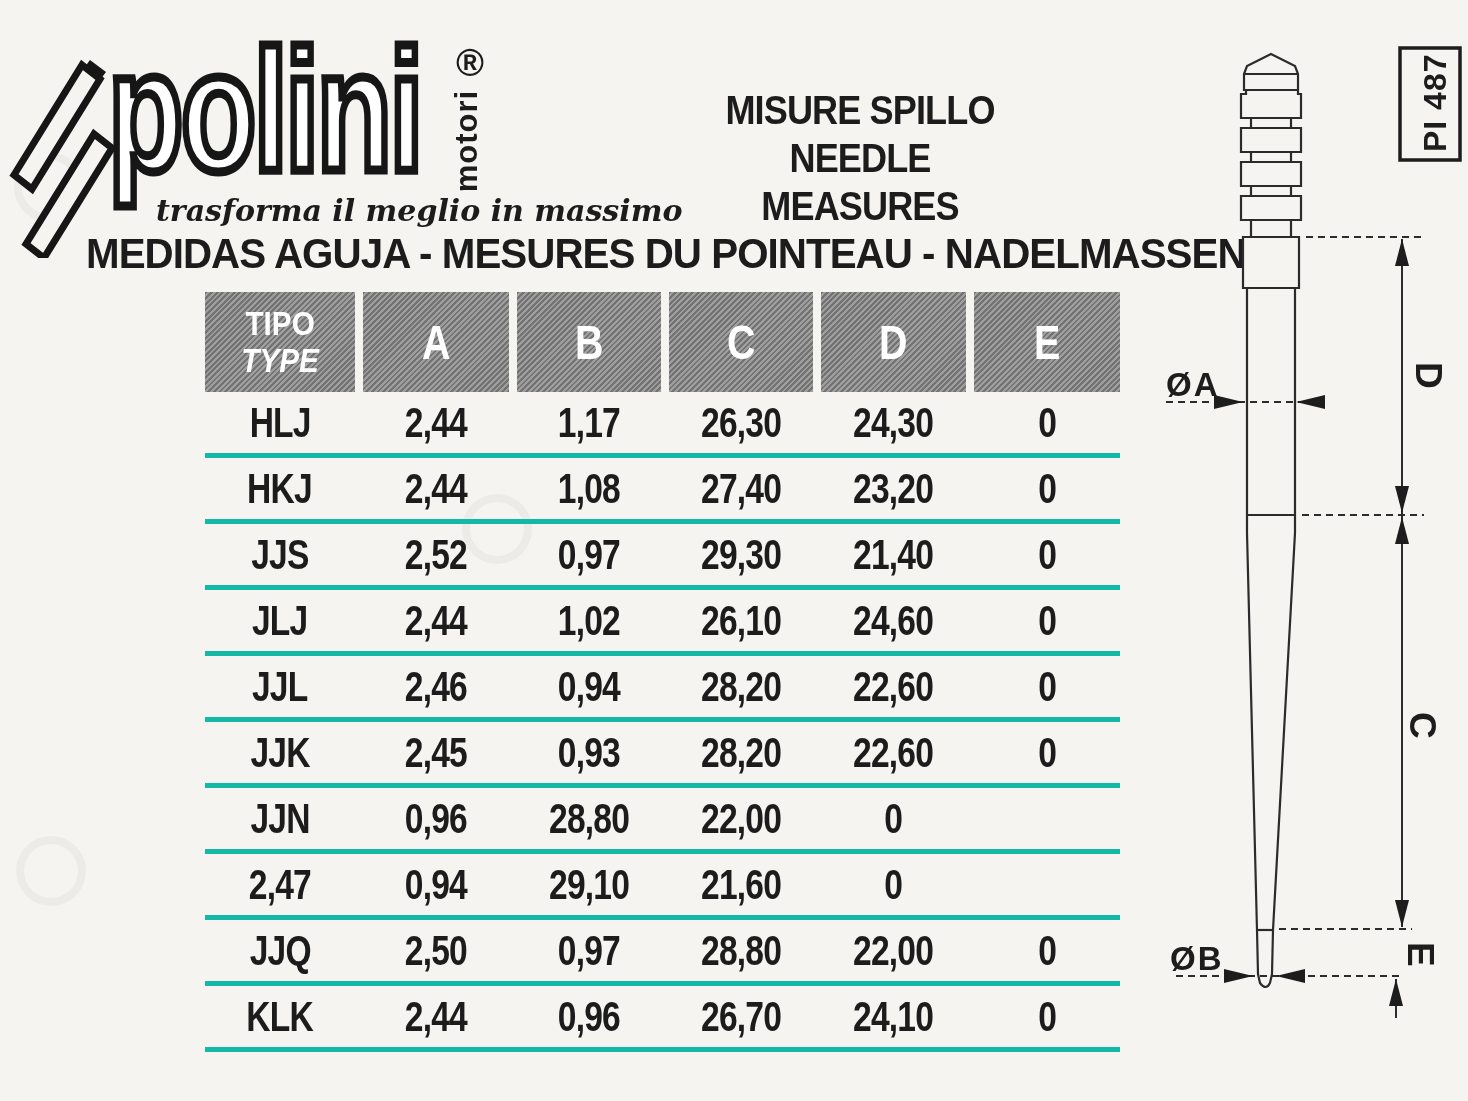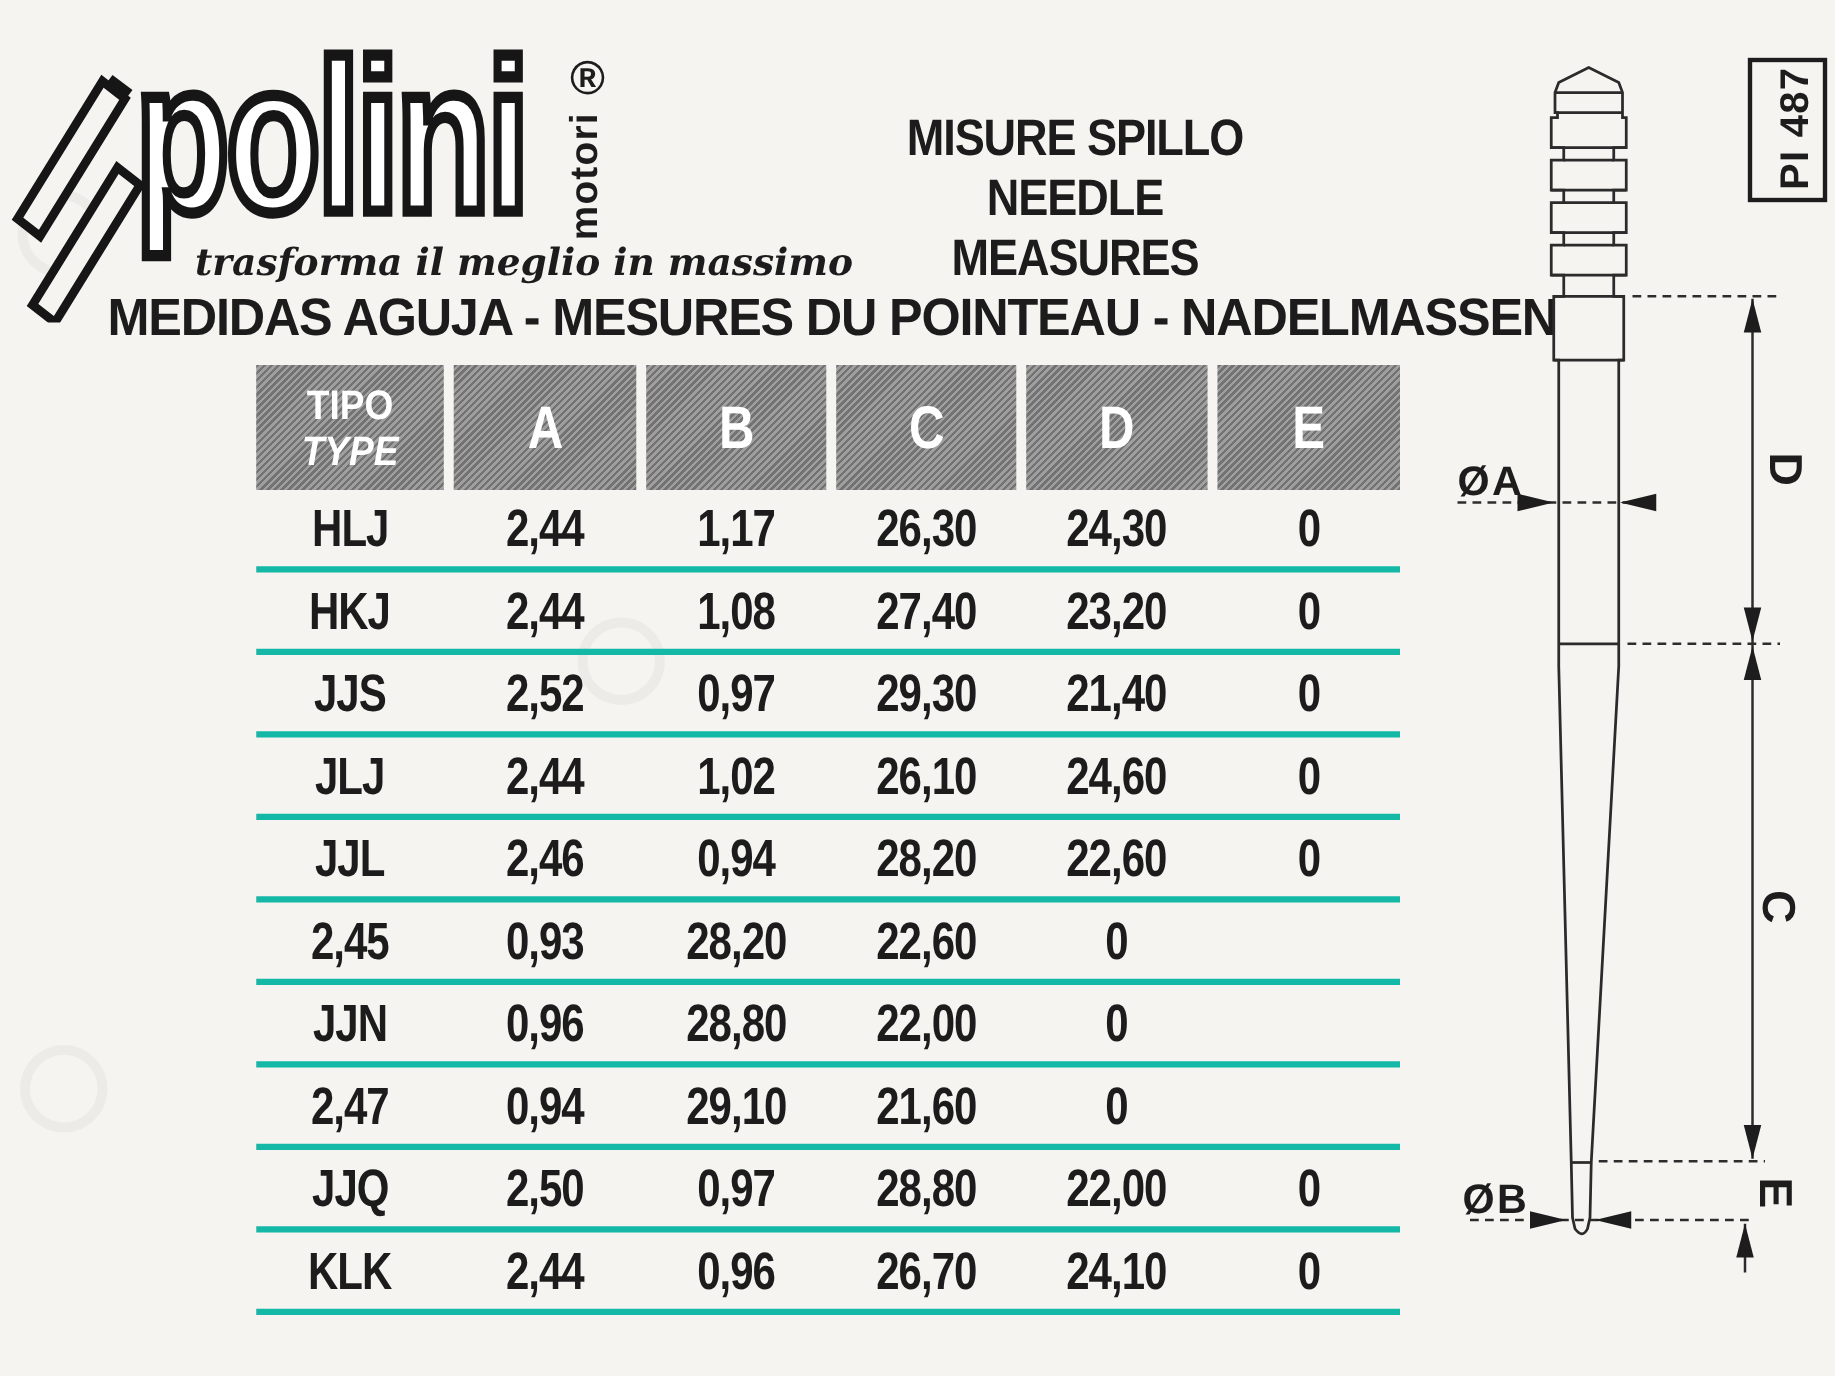--- a/index.html
+++ b/index.html
@@ -226,20 +226,23 @@
           </div>
       <div class="cell">
             <span class="sx">22,60</span>
           </div>
       <div class="cell">
             <span class="sx">0</span>
           </div>
     </div>
 
     <div class="trow">
+      <div class="cell">
+            <span class="sx">JJK</span>
+          </div>
       <div class="cell">
             <span class="sx">2,45</span>
           </div>
       <div class="cell">
             <span class="sx">0,93</span>
           </div>
       <div class="cell">
             <span class="sx">28,20</span>
           </div>
       <div class="cell">

